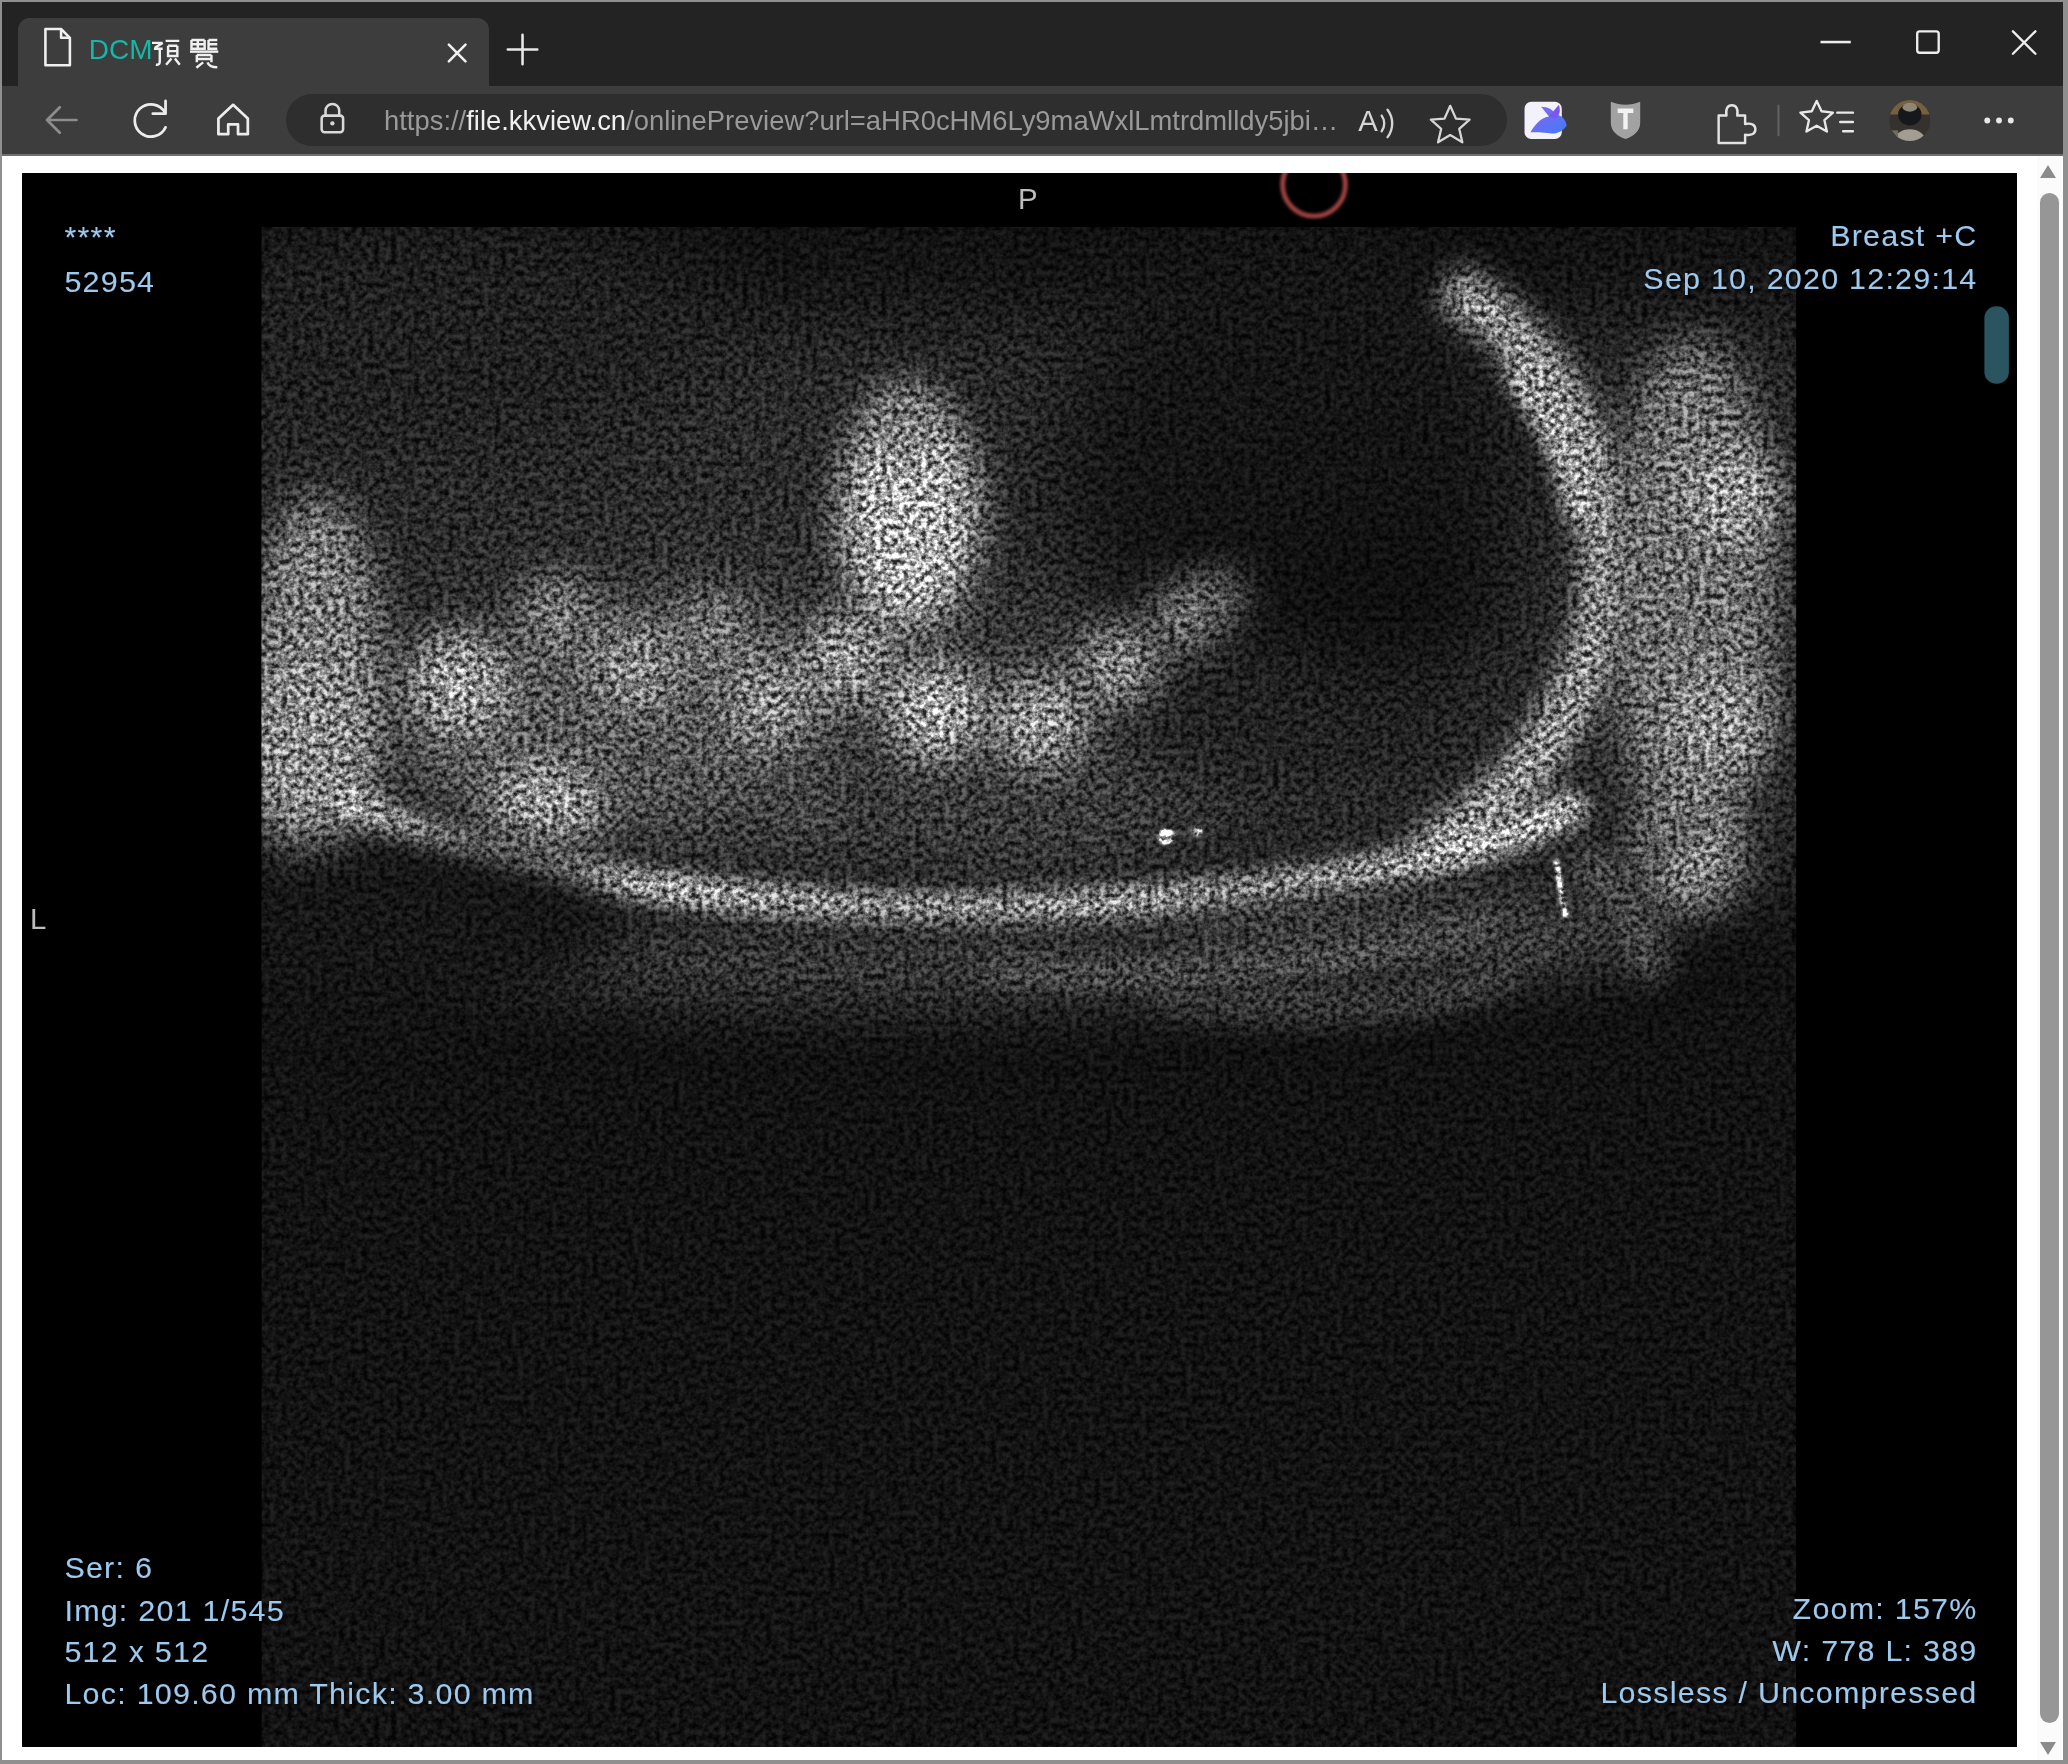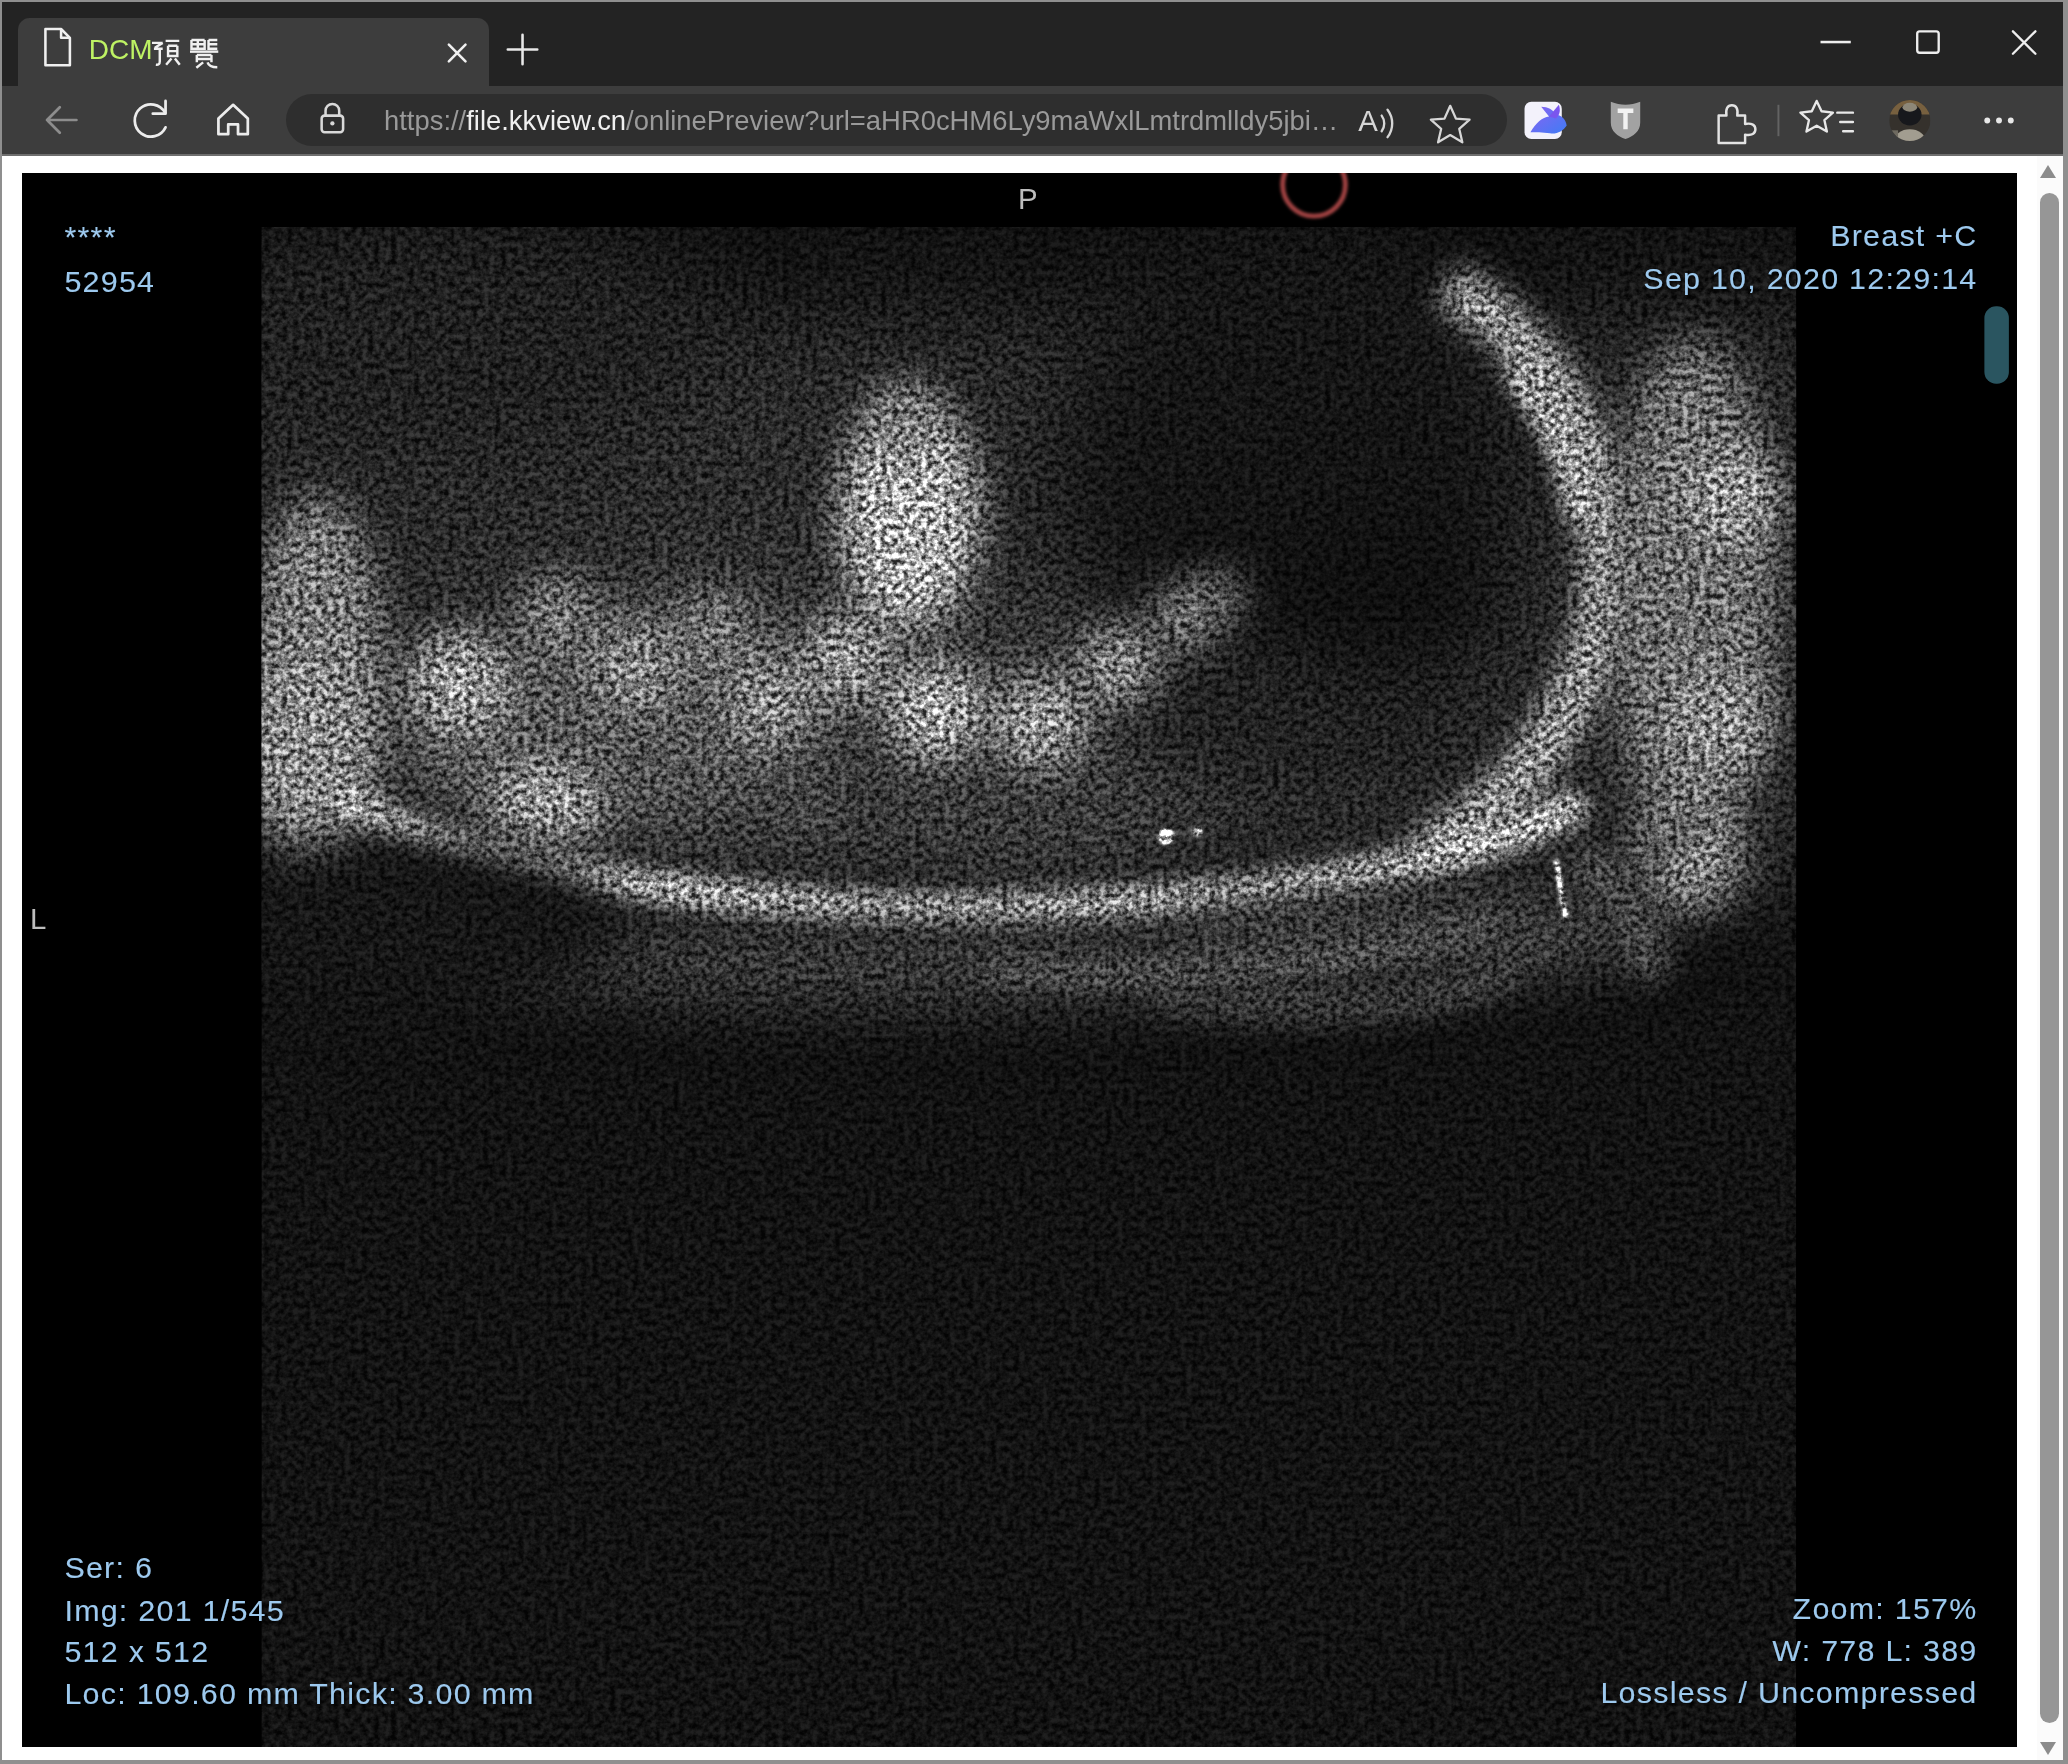--- a/index.html
+++ b/index.html
@@ -3,21 +3,21 @@
 <meta charset="utf-8">
 <style>
   html,body{margin:0;padding:0;}
   body{width:2068px;height:1764px;overflow:hidden;background:#8f8f8f;
        font-family:"Liberation Sans",sans-serif;}
   #win{position:absolute;left:2px;top:2px;width:2061px;height:1757px;background:#fff;}
   
   #titlebar{position:absolute;left:0;top:0;width:100%;height:84px;background:#232323;}
   #tab{position:absolute;left:15.7px;top:15.7px;width:471px;height:69px;background:#3d3d3d;
        border-radius:11.8px 11.8px 0 0;}
-  #tabtitle{position:absolute;left:71px;top:16.7px;font-size:28px;color:#bef264;}
+  #tabtitle{position:absolute;left:71px;top:16.7px;font-size:28px;color:#14b8a6;}
   
   #toolbar{position:absolute;left:0;top:84px;width:100%;height:68px;background:#3d3d3d;
            border-bottom:2px solid #6e6e6e;}
   #pill{position:absolute;left:284px;top:7.8px;width:1221px;height:52px;border-radius:26.5px;
         background:#2e2e2e;}
   #url{position:absolute;left:98px;top:10.8px;font-size:27.4px;color:#969696;white-space:nowrap;}
   #url b{color:#f0f0f0;font-weight:normal;}
   
   #page{position:absolute;left:0;top:154px;width:100%;height:1604px;background:#fff;}
   #canvas{position:absolute;left:19.6px;top:16.7px;width:1995px;height:1574px;background:#000;}

